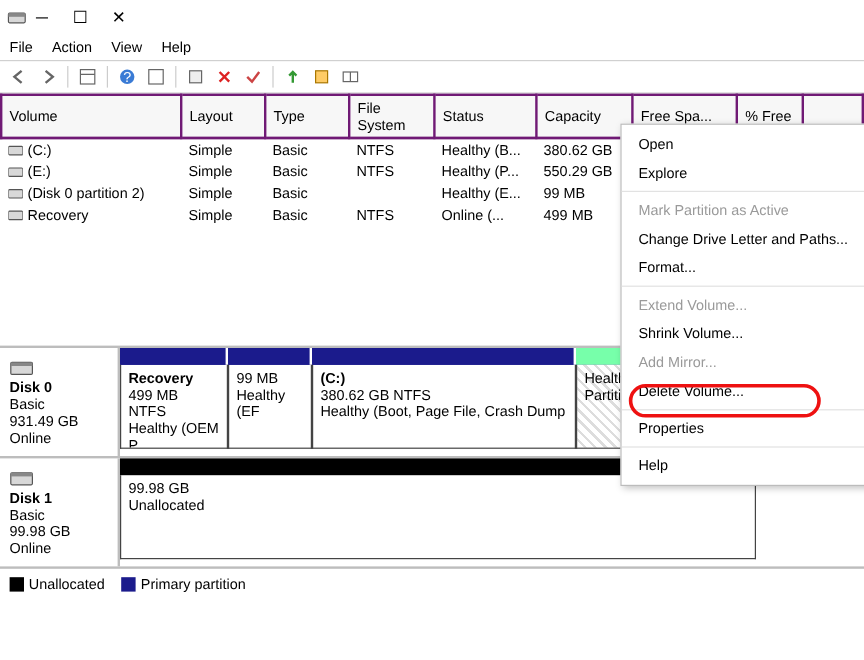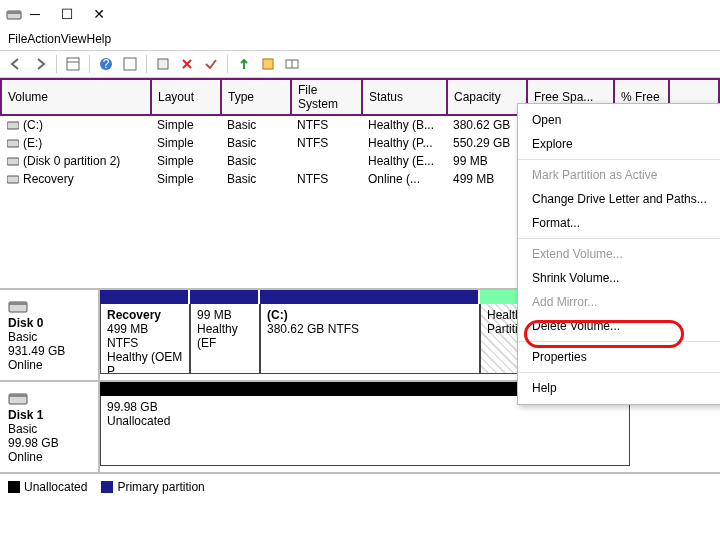--- a/index.html
+++ b/index.html
@@ -2,21 +2,21 @@
 <html><head>
 <meta charset="utf-8">
 <style>
 * { box-sizing: border-box; margin: 0; padding: 0; font-family: "Segoe UI", Tahoma, sans-serif; font-size: 12px; }
 body { background: #fff; width: 720px; height: 550px; overflow: hidden; position: relative; }
 .titlebar { display: flex; align-items: center; height: 28px; padding: 0 6px; }
 .titlebar .icon { width: 16px; height: 16px; margin-right: 6px; display:inline-flex; }
 .titlebar .title { flex: 1; font-size: 12px; }
 .win-btns { display: flex; gap: 18px; padding-right: 8px; }
 .win-btns span { width: 14px; text-align: center; font-size: 14px; line-height: 14px; }
-.menubar { display: flex; padding: 4px 8px; border-bottom: 1px solid #d0d0d0; }
+.menubar { display: flex; gap: 16px; padding: 4px 8px; border-bottom: 1px solid #d0d0d0; }
 .menubar span { cursor: default; }
 .toolbar { display: flex; align-items: center; gap: 4px; padding: 3px 6px; border-bottom: 1px solid #d0d0d0; }
 .toolbar .sep { width: 1px; height: 18px; background: #ccc; margin: 0 2px; }
 .toolbar .tbtn { width: 20px; height: 20px; display: inline-flex; align-items: center; justify-content: center; }
 .grid { width: 100%; border-collapse: collapse; }
 .grid th { text-align: left; font-weight: normal; background: #f7f7f7; border: 2px solid #701a75; padding: 3px 6px; font-size: 12px; }
 .grid td { padding: 2px 6px; font-size: 12px; white-space: nowrap; }
 .grid tr td:first-child svg { vertical-align: -2px; margin-right: 4px;}
 .panes { margin-top: 100px; border-top: 2px solid #bdbdbd; }
 .disk-row { display: flex; border-bottom: 2px solid #bdbdbd; }
@@ -222,20 +222,21 @@
             <div>499 MB NTFS</div>
             <div>Healthy (OEM P</div>
           </div>
           <div class="part" style="width: 70px;">
             <div>99 MB</div>
             <div>Healthy (EF</div>
           </div>
           <div class="part" style="width: 220px;">
             <div class="pn">(C:)</div>
             <div>380.62 GB NTFS</div>
+            <div>Healthy (Boot, Page File, Crash Dump</div>
           </div>
           <div class="part hatch" style="width: 150px;">
             <div>Healthy (Primary Partition)</div>
           </div>
         </div>
       </div>
     </div>
     <div class="disk-row">
       <div class="disk-head">
         <svg width="20" height="16">

